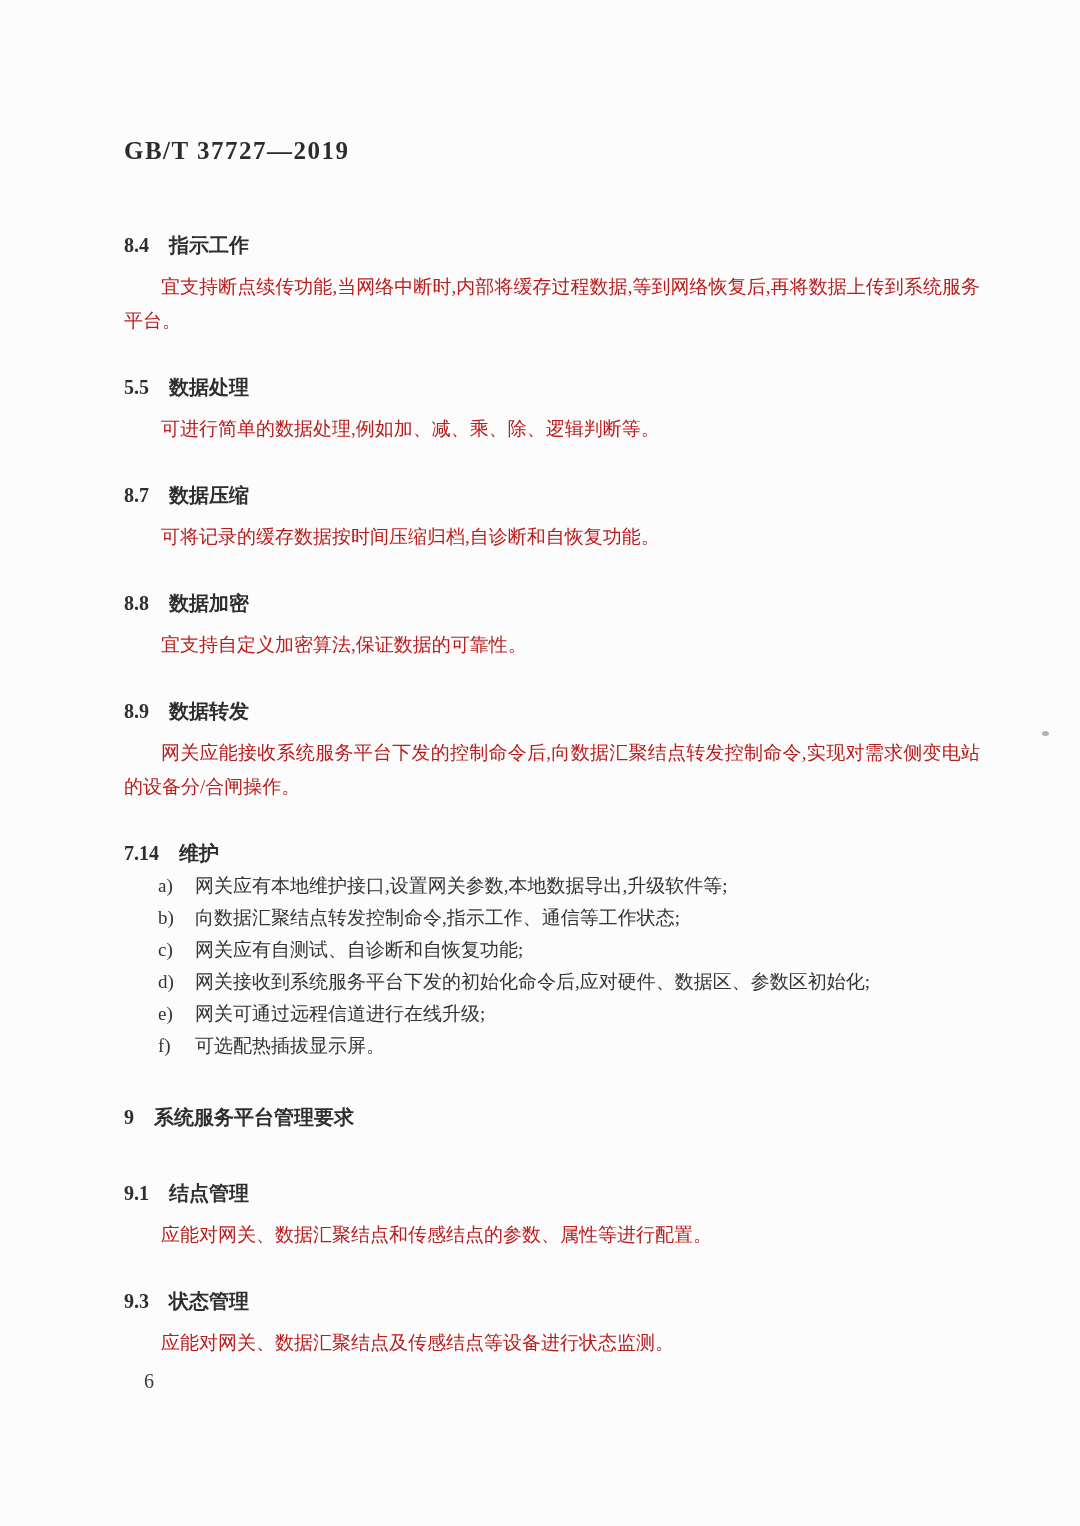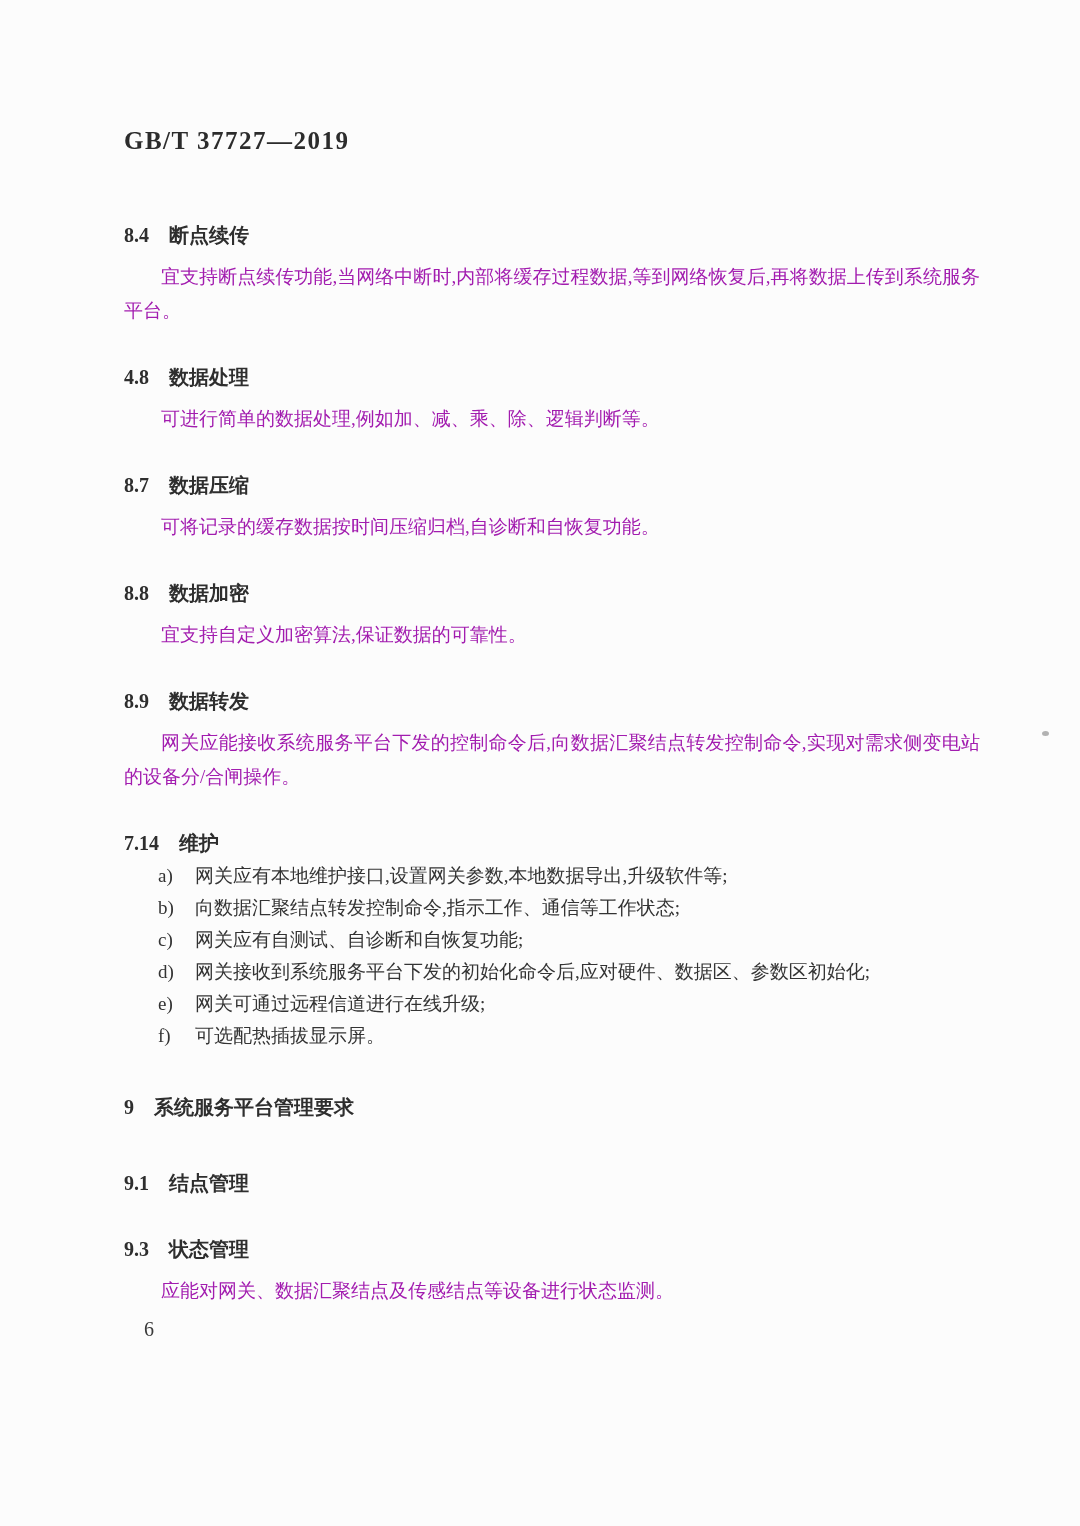--- a/index.html
+++ b/index.html
@@ -7,21 +7,21 @@
     position:relative;
     width:1080px; height:1526px;
     margin:0 auto;
     background:#fcfcfc;
     color:#333333;
     font-family:"Liberation Serif","DejaVu Serif",serif;
     overflow:hidden;
   }
   .content {
     position:absolute;
-    left:124px; top:126px;
+    left:124px; top:136px;
     width:856px;
   }
   .doc-header {
     font-size:25px;
     font-weight:700;
     line-height:30px;
     letter-spacing:1.5px;
     color:#2c2c2c;
   }
   .sec-h {
@@ -34,21 +34,21 @@
   .sec-h.first { margin-top:40px; }
   .sec-h.chapter { margin-top:16px; }
   .sec-h.after-chapter { margin-top:20px; }
   .sec-num { display:inline-block; margin-right:20px;margin-top:22px; }
   .para {
     margin:8px 0 0 0;
     font-size:19px;
     line-height:34px;
     text-indent:37px;
     text-align:justify;
-    color:#a21caf;
+    color:#b91c1c;
   }
   .list { margin:0; }
   .li {
     position:relative;
     padding-left:71px;
     font-size:19px;
     line-height:32px;
     color:#333333;
   }
   .li-label {
@@ -74,29 +74,29 @@
 </head>
 <body>
 
 <div class="page">
   <div class="content">
 
     <div class="doc-header">GB/T 37727—2019</div>
 
     <section>
       <h2 class="sec-h first">
-        <span class="sec-num">8.4</span><span class="sec-title">断点续传</span>
+        <span class="sec-num">8.4</span><span class="sec-title">指示工作</span>
       </h2>
       <p class="para">宜支持断点续传功能,当网络中断时,内部将缓存过程数据,等到网络恢复后,再将数据上传到系统服务平台。</p>
     </section>
 
 
     <section>
       <h2 class="sec-h">
-        <span class="sec-num">4.8</span><span class="sec-title">数据处理</span>
+        <span class="sec-num">5.5</span><span class="sec-title">数据处理</span>
       </h2>
       <p class="para">可进行简单的数据处理,例如加、减、乘、除、逻辑判断等。</p>
     </section>
 
     <section>
       <h2 class="sec-h">
         <span class="sec-num">8.7</span><span class="sec-title">数据压缩</span>
       </h2>
       <p class="para">可将记录的缓存数据按时间压缩归档,自诊断和自恢复功能。</p>
     </section>
@@ -153,20 +153,21 @@
       </h2>
     </section>
 
     <section>
       <h2 class="sec-h after-chapter">
         <span class="sec-num">9.1</span><span class="sec-title">结点管理</span>
       </h2>
     </section>
 
     <section>
+      <p class="para">应能对网关、数据汇聚结点和传感结点的参数、属性等进行配置。</p>
     </section>
 
     <section>
       <h2 class="sec-h">
         <span class="sec-num">9.3</span><span class="sec-title">状态管理</span>
       </h2>
       <p class="para">应能对网关、数据汇聚结点及传感结点等设备进行状态监测。</p>
     </section>
 
     <div class="page-number">6</div>

